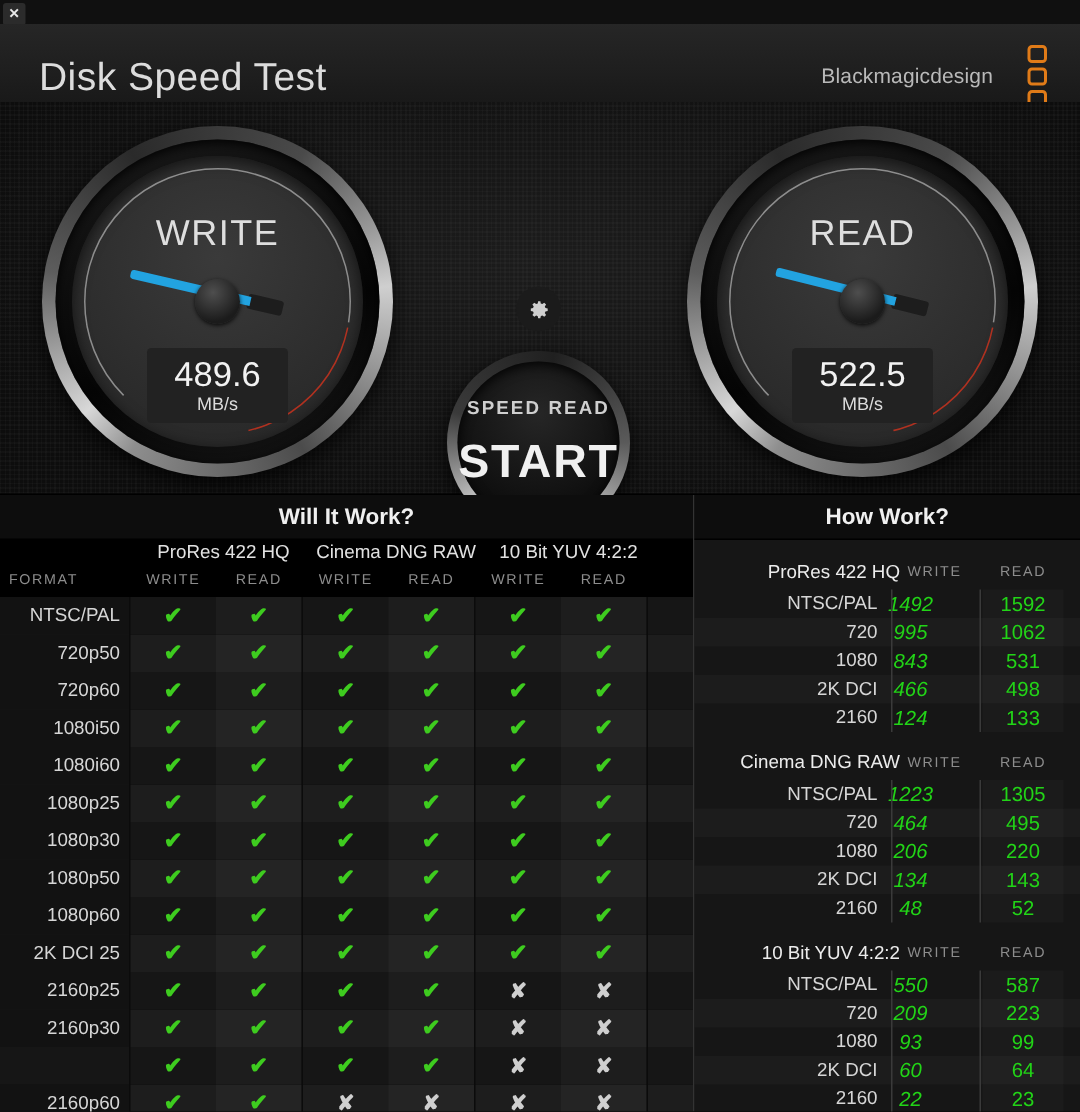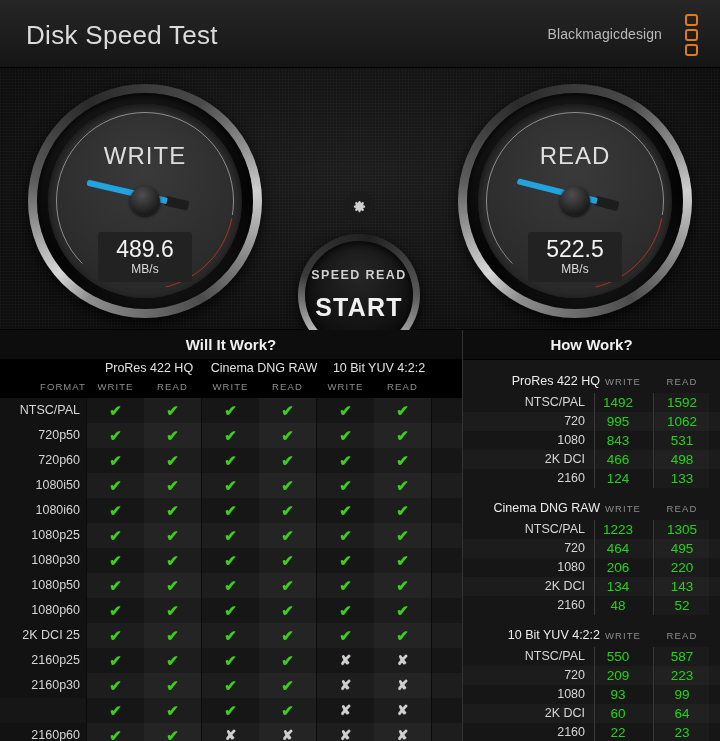--- a/index.html
+++ b/index.html
@@ -14,21 +14,21 @@
   
   .close-btn {
     position: absolute; left: 2px; top: 2px; width: 15px; height: 15px;
     background: #2b2b2b; border-radius: 2px;
     display: flex; align-items: center; justify-content: center;
     color: #e8e8e8; font-size: 9px; font-weight: bold; line-height: 1;
   }
 
   
   .header {
-    position: absolute; left: 0; top: 0; width: 720px; height: 68px;
+    position: absolute; left: 0; top: 16px; width: 720px; height: 68px;
     background: linear-gradient(#262626 0%, #1e1e1e 50%, #151515 100%);
     border-bottom: 1px solid #000;
   }
   .app-title {
     position: absolute; left: 26px; top: 20px;
     font-size: 26px; font-weight: 300; color: #dcdcdc; letter-spacing: .3px;
   }
   .brand {
     position: absolute; right: 58px; top: 26px;
     font-size: 14px; color: #b9b9b9; letter-spacing: .1px;
@@ -128,21 +128,21 @@
                 #202020 170deg, #5a5a5a 250deg, #b3b3b3 300deg, #6c6c6c 360deg);
     box-shadow: 0 4px 12px rgba(0,0,0,.8);
   }
   .start-inner {
     position: absolute; inset: 7px; border-radius: 50%;
     background: radial-gradient(circle at 50% 32%, #262626 0%, #101010 65%, #060606 100%);
     box-shadow: inset 0 2px 8px rgba(0,0,0,.9);
     display: flex; flex-direction: column; align-items: center; justify-content: center;
   }
   .start-top { font-size: 12.5px; color: #cfcfcf; letter-spacing: 1.4px; font-weight: 600; }
-  .start-main { font-size: 25px; color: #f0f0f0; letter-spacing: 1.2px; font-weight: 700; margin-top: 11px; }
+  .start-main { font-size: 31px; color: #f0f0f0; letter-spacing: 1.2px; font-weight: 700; margin-top: 11px; }
 
   
   .lower { position: absolute; left: 0; top: 330px; width: 720px; height: 411px; background:#141414; }
   .panel-left  { position: absolute; left: 0;   top: 0; width: 462px; height: 411px; background:#000000; }
   .panel-right { position: absolute; left: 463px; top: 0; width: 257px; height: 411px; background:#161616; }
   .v-divider { position:absolute; left:462px; top:0; width:1px; height:411px; background:#333; }
 
   .section-title {
     height: 30px; line-height: 30px; text-align: center;
     font-size: 15px; font-weight: bold; color: #f0f0f0;
@@ -154,21 +154,21 @@
   .codec-heads { position: relative; height: 20px; }
   .codec-heads span {
     position: absolute; top: 0; text-align: center; width: 124px;
     font-size: 12.5px; color: #e2e2e2;
   }
   .sub-heads { position: relative; height: 17px; }
   .sub-heads span {
     position: absolute; top: 0; text-align: center; width: 57px;
     font-size: 9.5px; letter-spacing: 1.1px; color: #8d8d8d;
   }
-  .sub-heads span.fmt { left: 6px; width: 80px; text-align: right; }
+  .sub-heads span.fmt { left: 6px; width: 80px; text-align: left; }
   .grid { position: relative; }
   .row { position: relative; height: 25px; }
   .row.odd  { background: #161616; }
   .row.even { background: #1d1d1d; }
   .row .fmt {
     position: absolute; left: 0; top: 0; width: 86px; height: 25px;
     line-height: 25px; text-align: right; padding-right: 6px;
     font-size: 12.5px; color: #d6d6d6; background: #121212;
   }
   .cell {
@@ -198,21 +198,21 @@
   .hf-row.alt { background: rgba(255,255,255,.028); }
   .hf-row .lbl {
     position: absolute; left: 0; top: 0; width: 128px; height: 19px;
     line-height: 19px; text-align: right; padding-right: 6px;
     font-size: 12.5px; color: #d6d6d6;
   }
   .hf-row .w, .hf-row .r {
     position: absolute; top: 0; width: 54px; height: 19px; line-height: 19px;
     text-align: center; font-size: 13.5px; color: #22d417;
   }
-  .hf-row .w { left: 128px; }
+  .hf-row .w { left: 117px; font-style: italic; }
   .hf-row .r { left: 192px; background: rgba(255,255,255,.022); }
   .hf-sep { position:absolute; width:1px; background:#3a3a3a; }
 </style>
 </head>
 <body>
 
 <div id="app">
 
   <div class="close-btn">✕</div>
 

